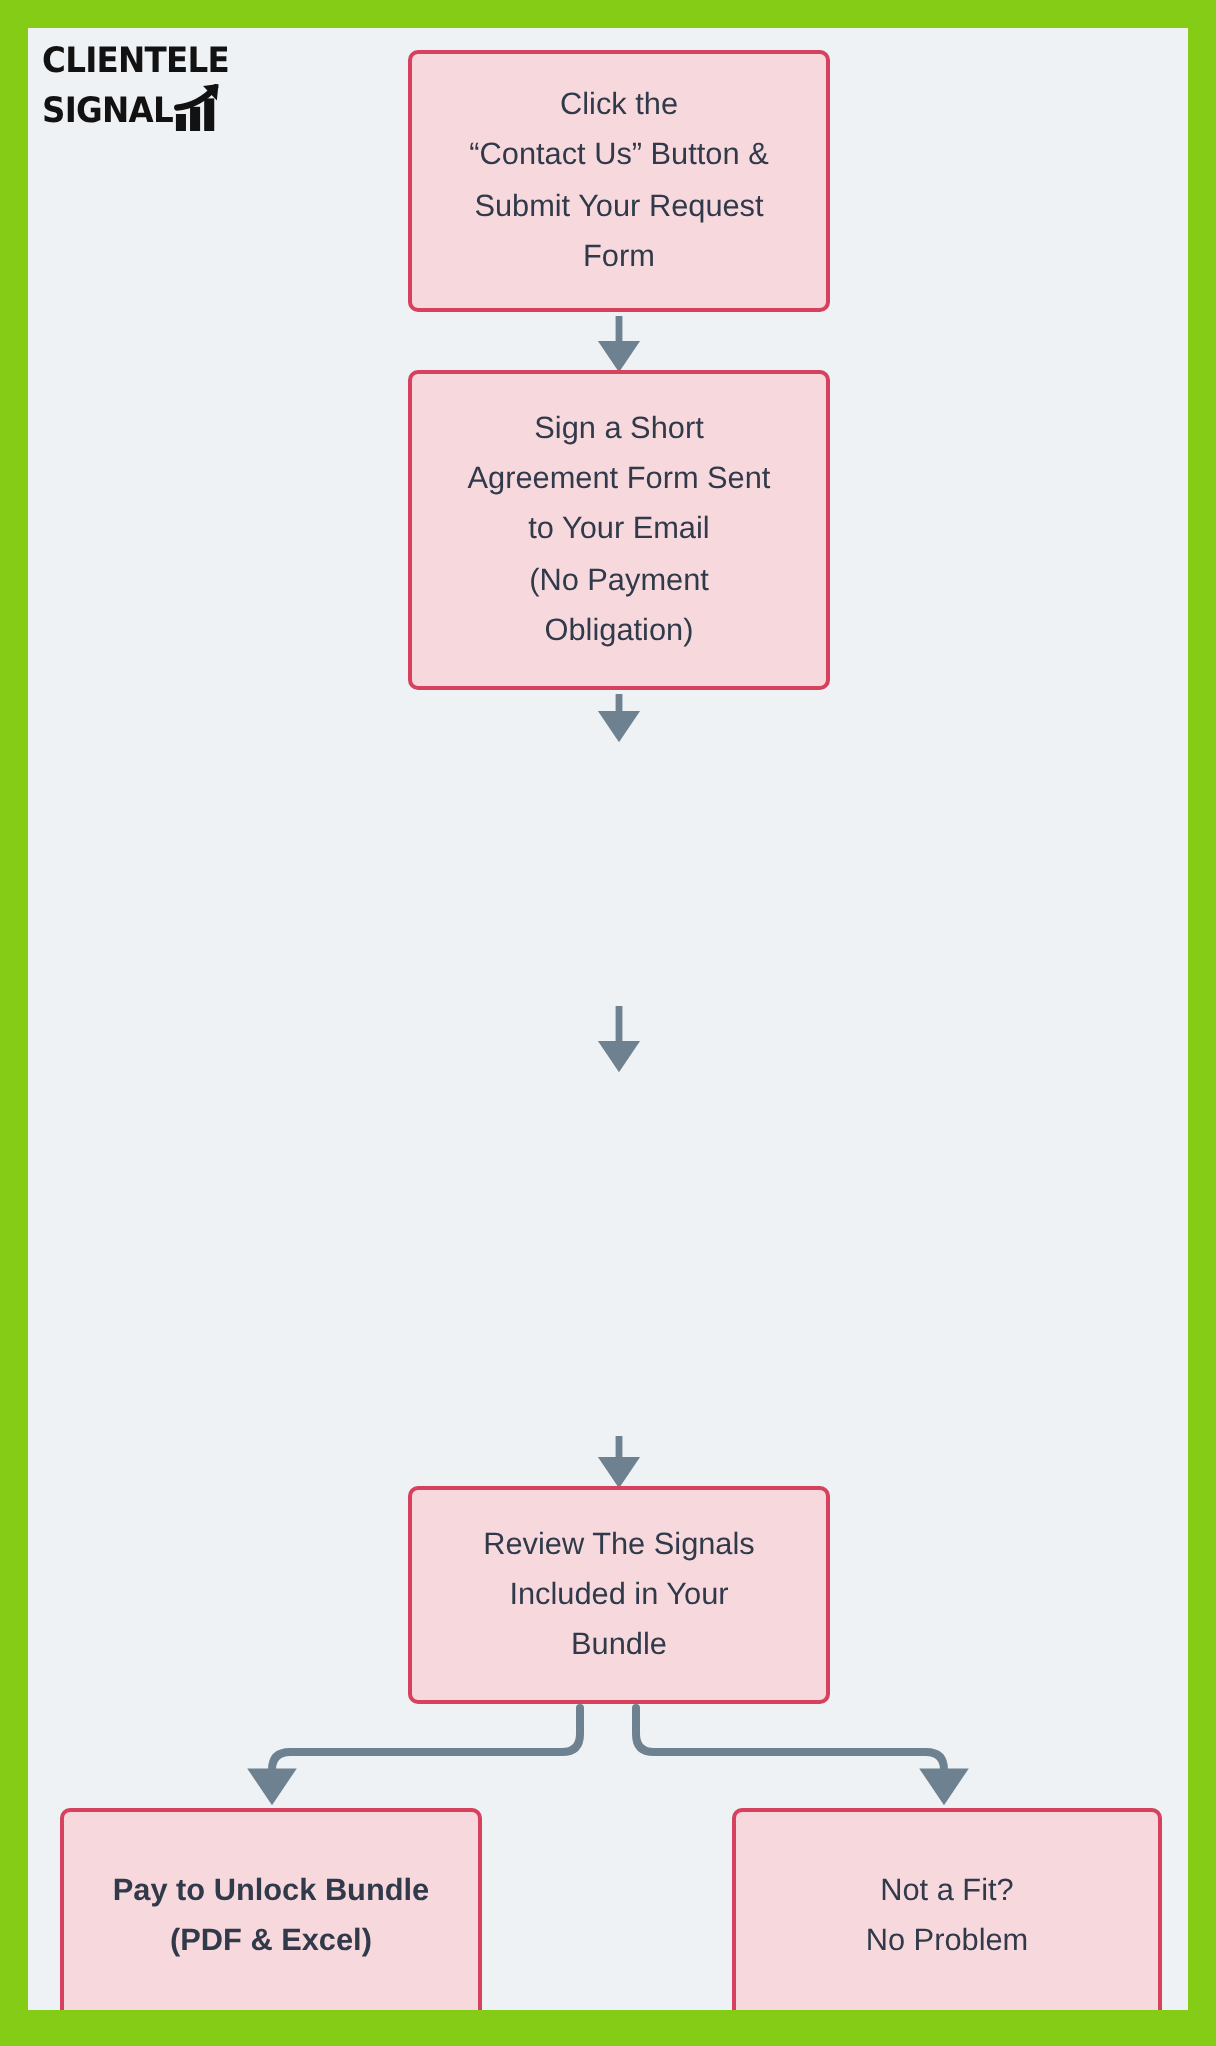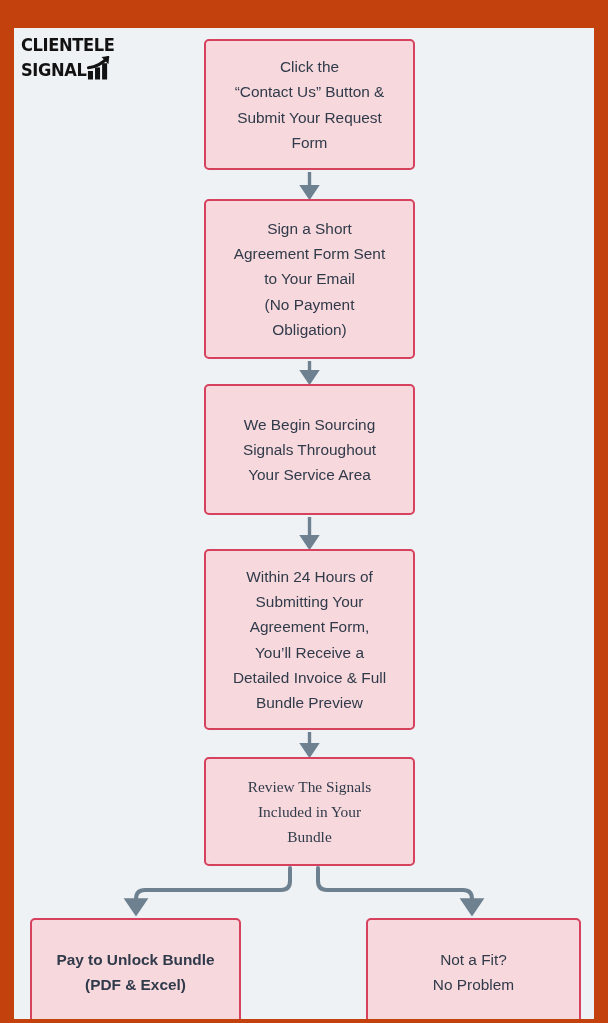--- a/index.html
+++ b/index.html
@@ -14,22 +14,22 @@
   body {
     font-family: "Liberation Sans", sans-serif;
     background: #cd5658;
   }
 
   
   #infographic-frame {
     position: relative;
     width: 608px;
     height: 1023px;
-    background: #c2410c;
-    padding: 28px 14px 18px 14px;
+    background: #84cc16;
+    padding: 14px 14px 18px 14px;
   }
 
   #canvas {
     position: relative;
     width: 580px;
     height: 991px;
     background: #eff2f5;
     overflow: hidden;
   }
 
@@ -83,21 +83,21 @@
     line-height: 1.63;
     font-weight: 400;
     padding: 4px 10px;
   }
   .flow-box .box-text { white-space: pre-line; }
 
   #node-contact-form   { left: 190px; top: 11px;  width: 211px; height: 131px; }
   #node-agreement-form { left: 190px; top: 171px; width: 211px; height: 160px; }
   #node-sourcing       { left: 190px; top: 356px; width: 211px; height: 131px; }
   #node-invoice-preview{ left: 190px; top: 521px; width: 211px; height: 181px; }
-  #node-review-signals { left: 190px; top: 729px; width: 211px; height: 109px; font-family: Liberation Serif, serif; }
+  #node-review-signals { left: 190px; top: 729px; width: 211px; height: 109px; }
   #node-pay-unlock     { left: 16px;  top: 890px; width: 211px; height: 108px; font-weight: bold; }
   #node-not-a-fit      { left: 352px; top: 890px; width: 215px; height: 108px; }
 
   
   .connector-svg {
     position: absolute;
     left: 0;
     top: 0;
     width: 580px;
     height: 991px;
@@ -170,34 +170,21 @@
 Obligation)</span>
     </div>
 
     <div class="flow-box" id="node-contact-form">
       <span class="box-text">Click the
 “Contact Us” Button &amp;
 Submit Your Request
 Form</span>
     </div>
 
-    <div class="flow-box" id="node-sourcing">
-      <span class="box-text">We Begin Sourcing
-Signals Throughout
-Your Service Area</span>
-    </div>
-
-    <div class="flow-box" id="node-invoice-preview">
-      <span class="box-text">Within 24 Hours of
-Submitting Your
-Agreement Form,
-You’ll Receive a
-Detailed Invoice &amp; Full
-Bundle Preview</span>
-    </div>
+
 
     <div class="flow-box" id="node-review-signals">
       <span class="box-text">Review The Signals
 Included in Your
 Bundle</span>
     </div>
 
     <div class="flow-box" id="node-pay-unlock">
       <span class="box-text">Pay to Unlock Bundle
 (PDF &amp; Excel)</span>

